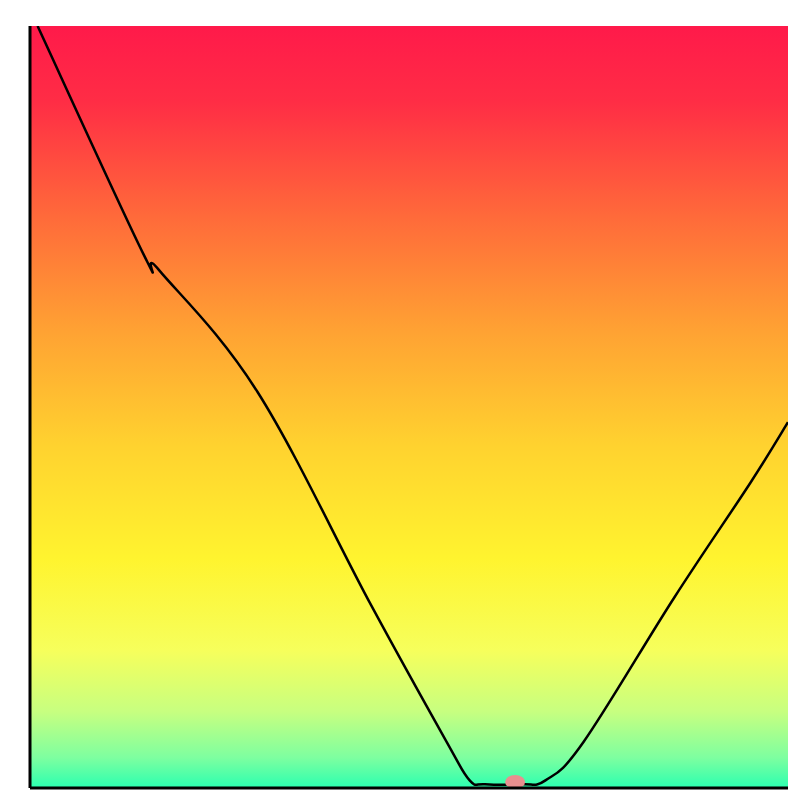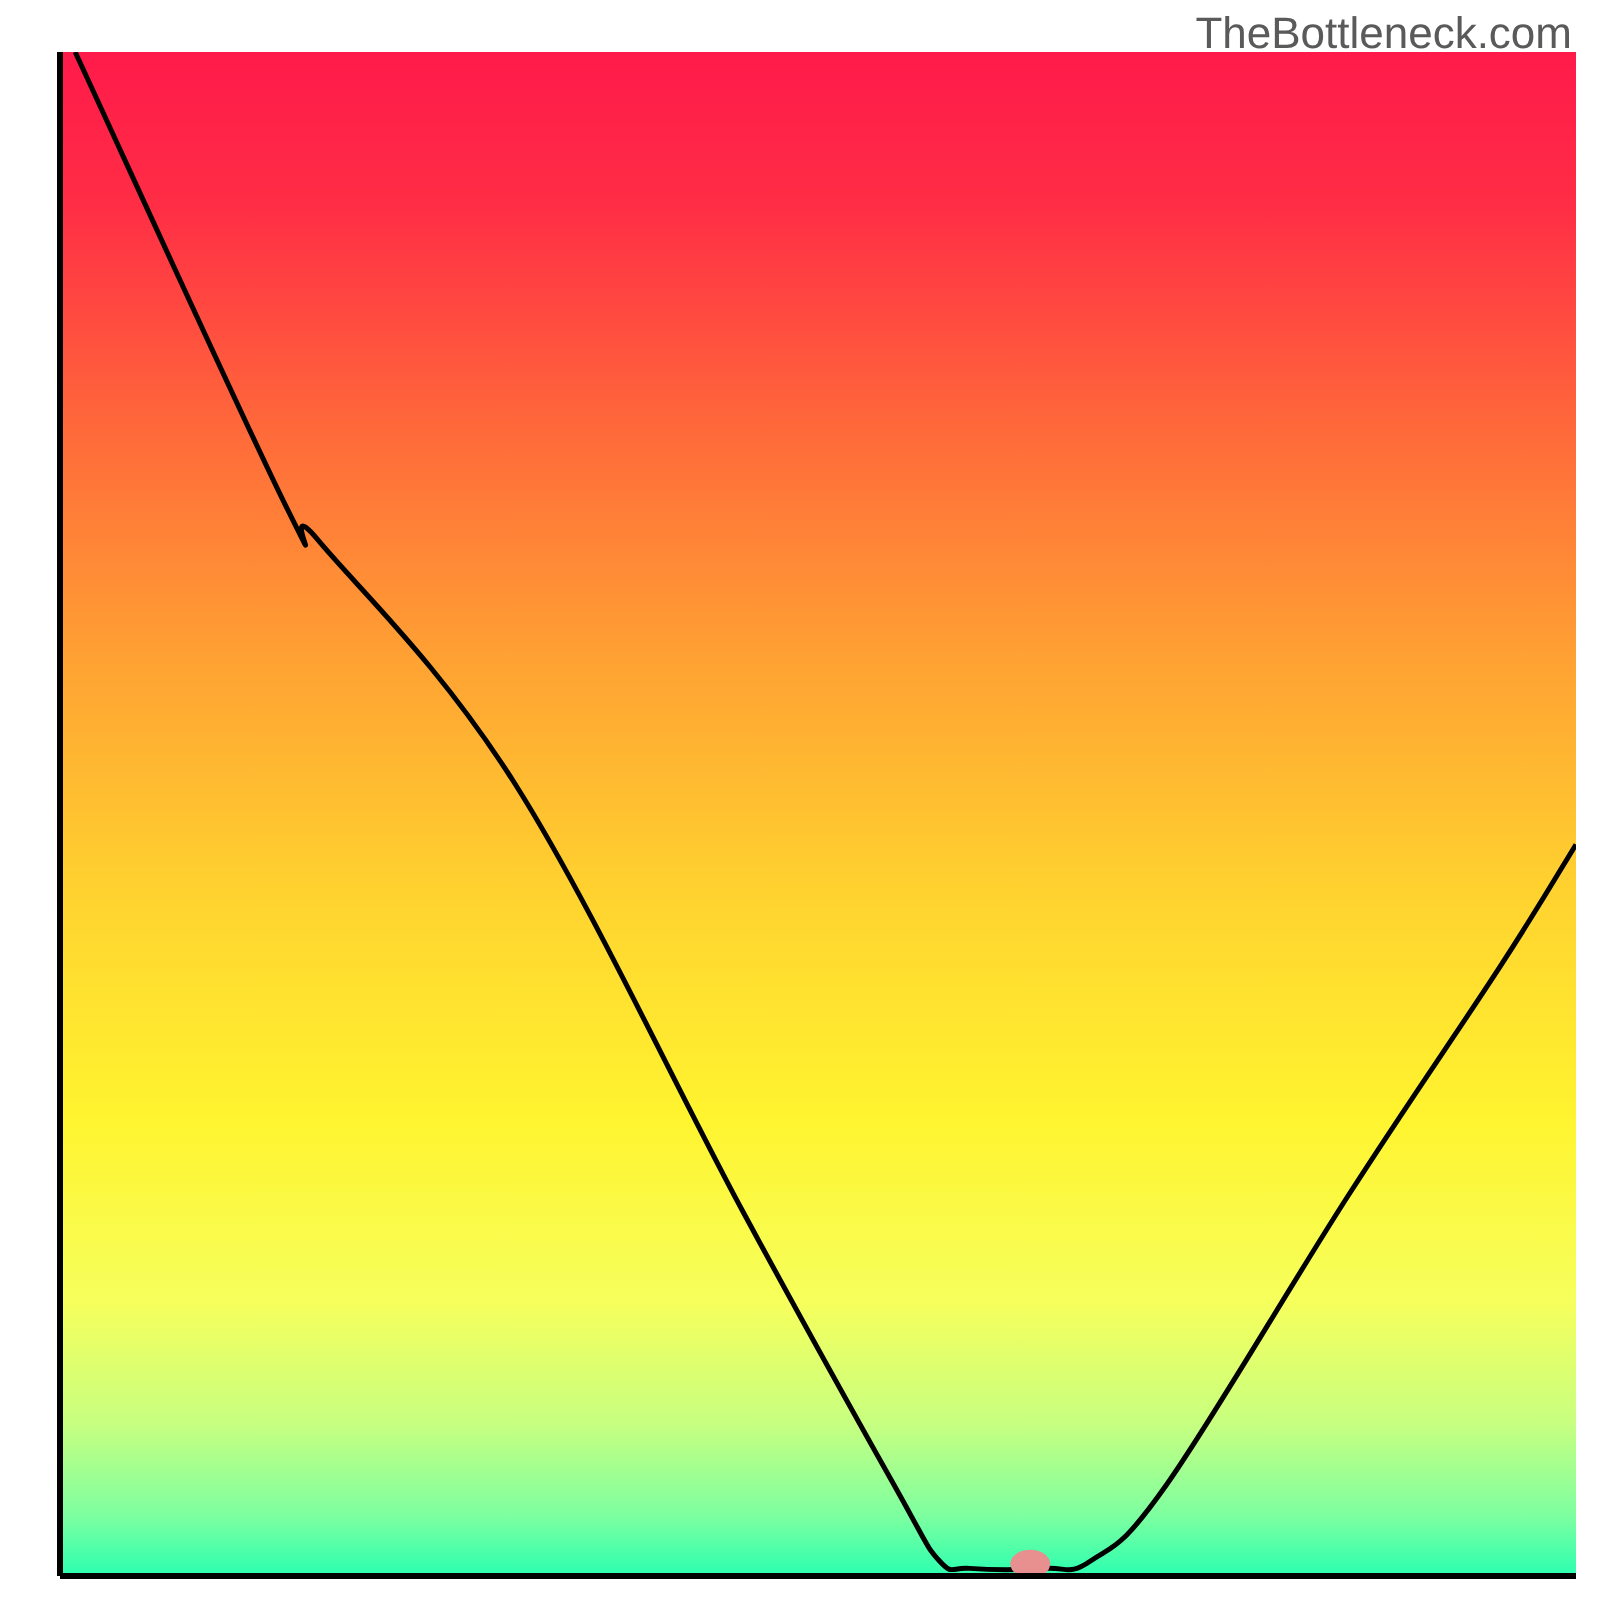--- a/index.html
+++ b/index.html
@@ -24,21 +24,20 @@
     z-index: 3;
   }
   svg.chart {
     display: block;
   }
 </style>
 </head>
 <body>
 
 <div class="chart-wrap">
-  <div class="watermark">TheBottleneck.com</div>
   <svg class="chart" width="800" height="800" viewBox="0 0 800 800">
     <defs>
       <linearGradient id="bg-grad" x1="0" y1="0" x2="0" y2="1">
           <stop offset="0%" stop-color="#ff1a4a"></stop>
           <stop offset="10%" stop-color="#ff2d45"></stop>
           <stop offset="25%" stop-color="#ff6a3a"></stop>
           <stop offset="40%" stop-color="#ffa233"></stop>
           <stop offset="55.00000000000001%" stop-color="#ffd22f"></stop>
           <stop offset="70%" stop-color="#fff42f"></stop>
           <stop offset="82%" stop-color="#f6ff5c"></stop>

